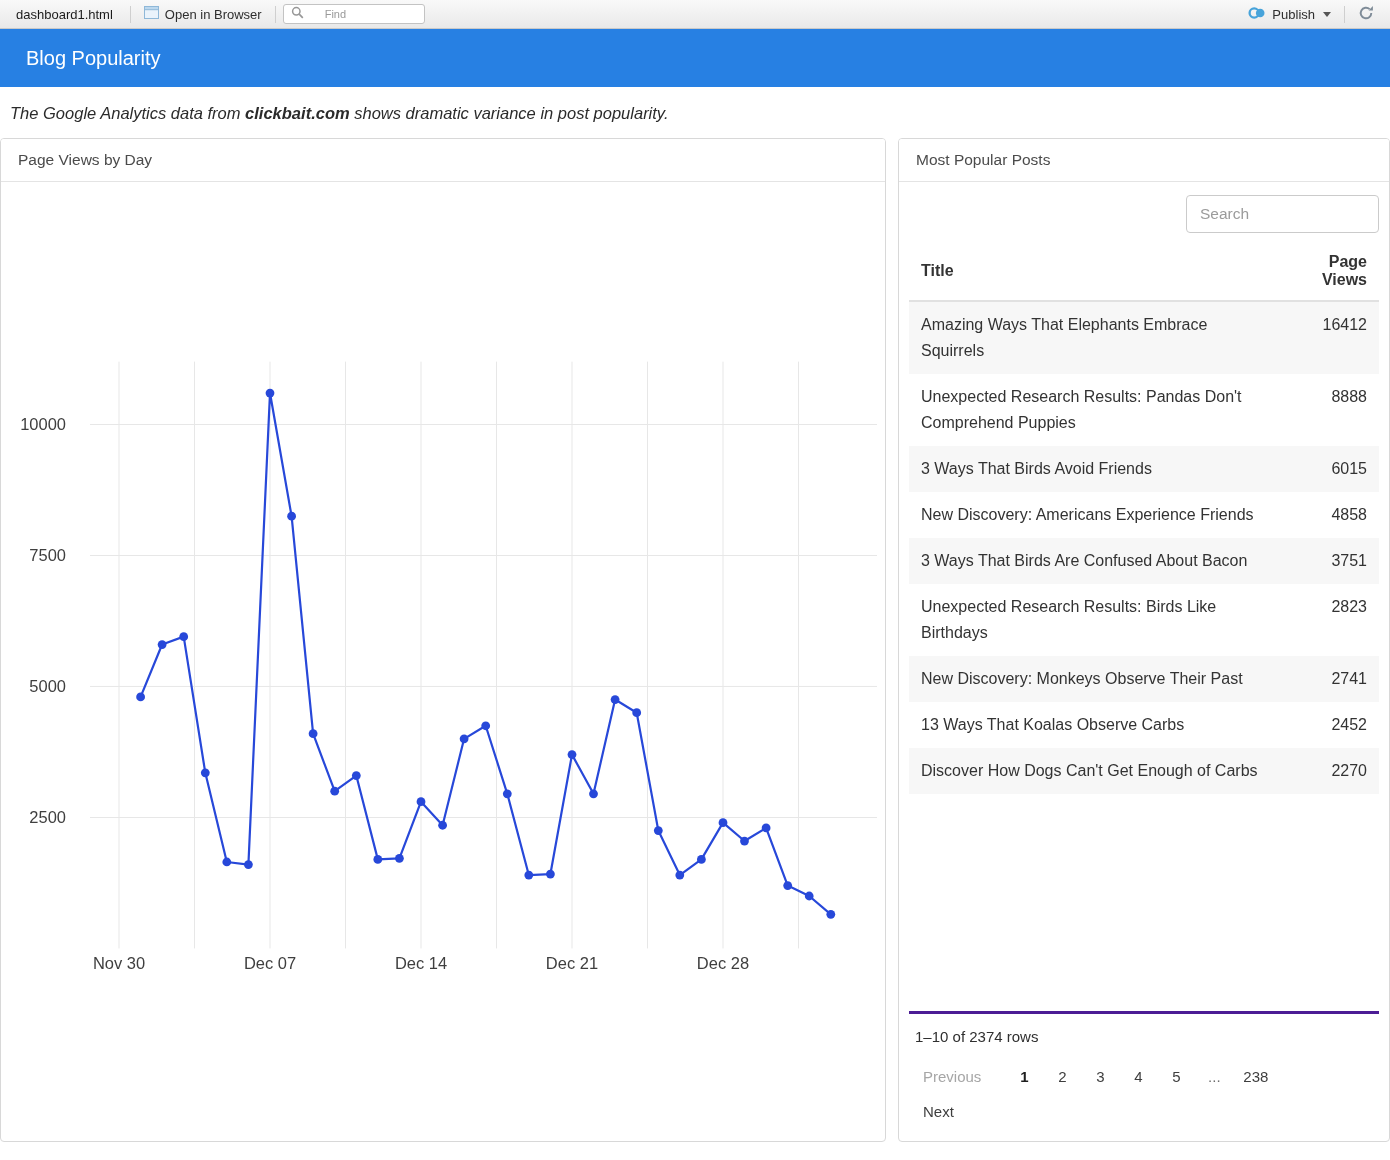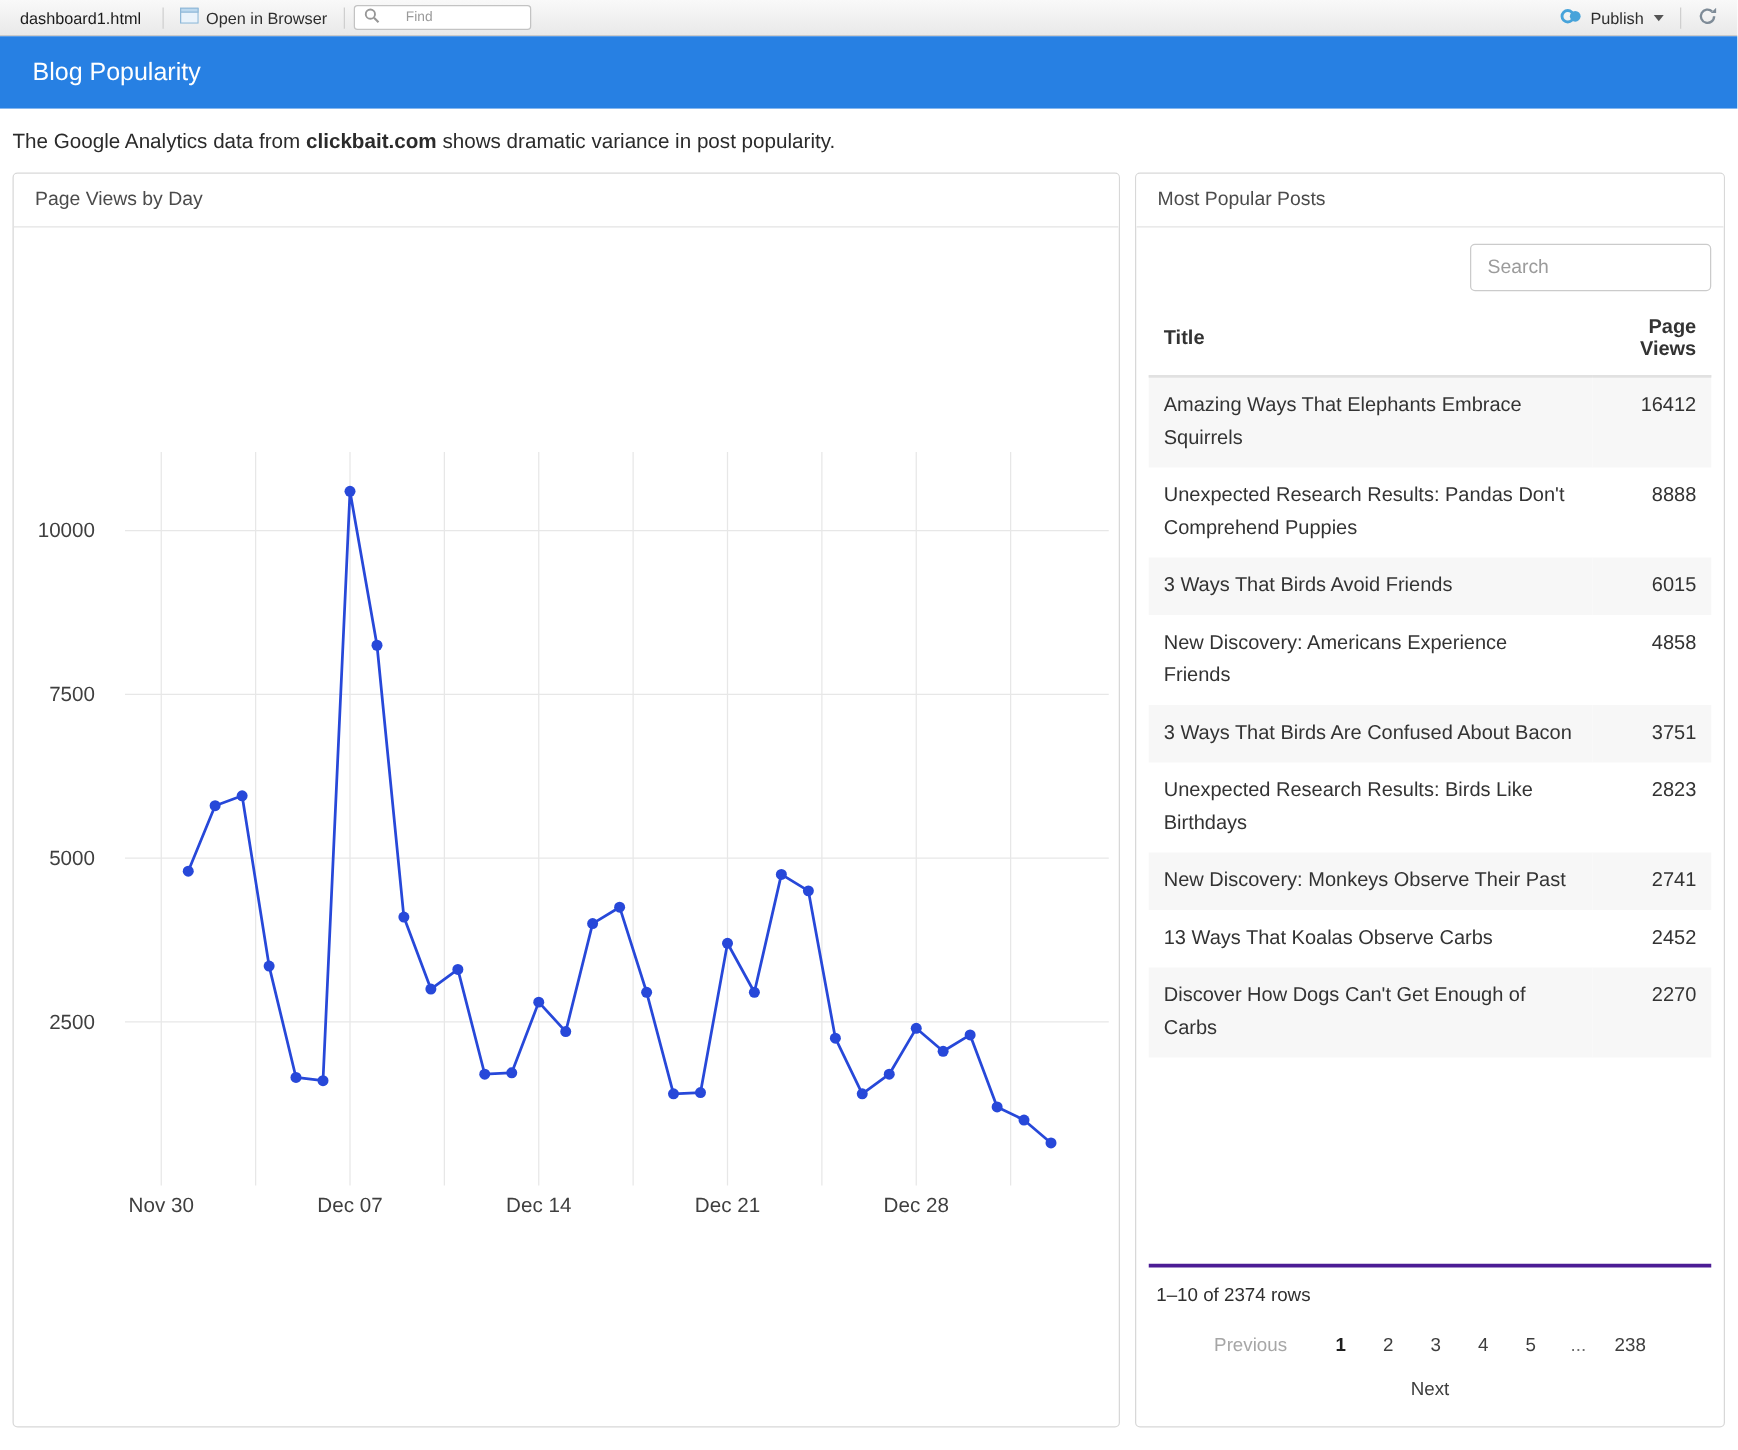--- a/index.html
+++ b/index.html
@@ -36,24 +36,24 @@
   .tb-right { margin-left: auto; display: flex; align-items: center; }
   .caret-down {
     width: 0; height: 0; display: inline-block;
     border-left: 4px solid transparent; border-right: 4px solid transparent;
     border-top: 5px solid #555; margin-left: 2px;
   }
   
   .navbar { height: 58px; background: #2780e3; display: flex; align-items: center; padding: 16px 26px; }
   .navbar .title { color: #fff; font-size: 20px; font-weight: 400; }
   
-  .subtitle { padding: 17px 10px 15px; font-size: 16.5px; color: #2b2b2b; background: #fff; }
+  .subtitle { padding: 17px 10px 15px; font-size: 16.5px; color: #2b2b2b; background: #fff; font-style: italic; }
   .subtitle b { font-weight: 700; }
   
-  .content { display: flex; gap: 12px; padding: 0 10px; height: 1004px; }
+  .content { display: flex; gap: 12px; padding: 0 0; height: 1004px; }
   .panel {
     background: #fff; border: 1px solid #d8d8d8; border-radius: 4px;
     display: flex; flex-direction: column; overflow: hidden;
   }
   .chart-panel { width: 886px; flex: none; }
   .posts-panel { flex: 1; }
   .panel-header {
     padding: 12px 17px; font-size: 15.5px; color: #4b4b4b;
     border-bottom: 1px solid #e4e4e4; flex: none; background: #fff;
   }
@@ -73,21 +73,21 @@
     text-align: left; font-weight: 700; font-size: 16px;
     padding: 9px 12px 11px; border-bottom: 2px solid #e1e1e1; cursor: pointer;
   }
   table.posts th.views, table.posts td.views { text-align: right; }
   table.posts td { padding: 10px 12px; line-height: 26px; vertical-align: top; }
   table.posts tbody tr:nth-child(odd) { background: #f7f7f7; }
   .spacer { flex: 1; }
   
   .pager { border-top: 3px solid #4c1d95; padding: 14px 4px 14px; font-size: 15px; flex: none; }
   .pager-summary { color: #2f2f2f; margin: 0 2px 16px; }
-  .pager-row { display: flex; align-items: center; justify-content: center; }
+  .pager-row { display: flex; align-items: center; }
   .pager-btn, .page-btn {
     background: none; border: none; font: inherit; cursor: pointer;
     padding: 7px 10px; color: #3e3e3e; border-radius: 3px;
     font-family: "Liberation Sans", sans-serif;
   }
   .pager-btn.prev { color: #a6a6a6; margin-right: 14px; }
   .page-btn { min-width: 38px; text-align: center; }
   .page-btn.active { font-weight: 700; color: #1e1e1e; }
   .page-btn.ellipsis { color: #6d6d6d; cursor: default; }
   .next-row { margin-top: 4px; }

